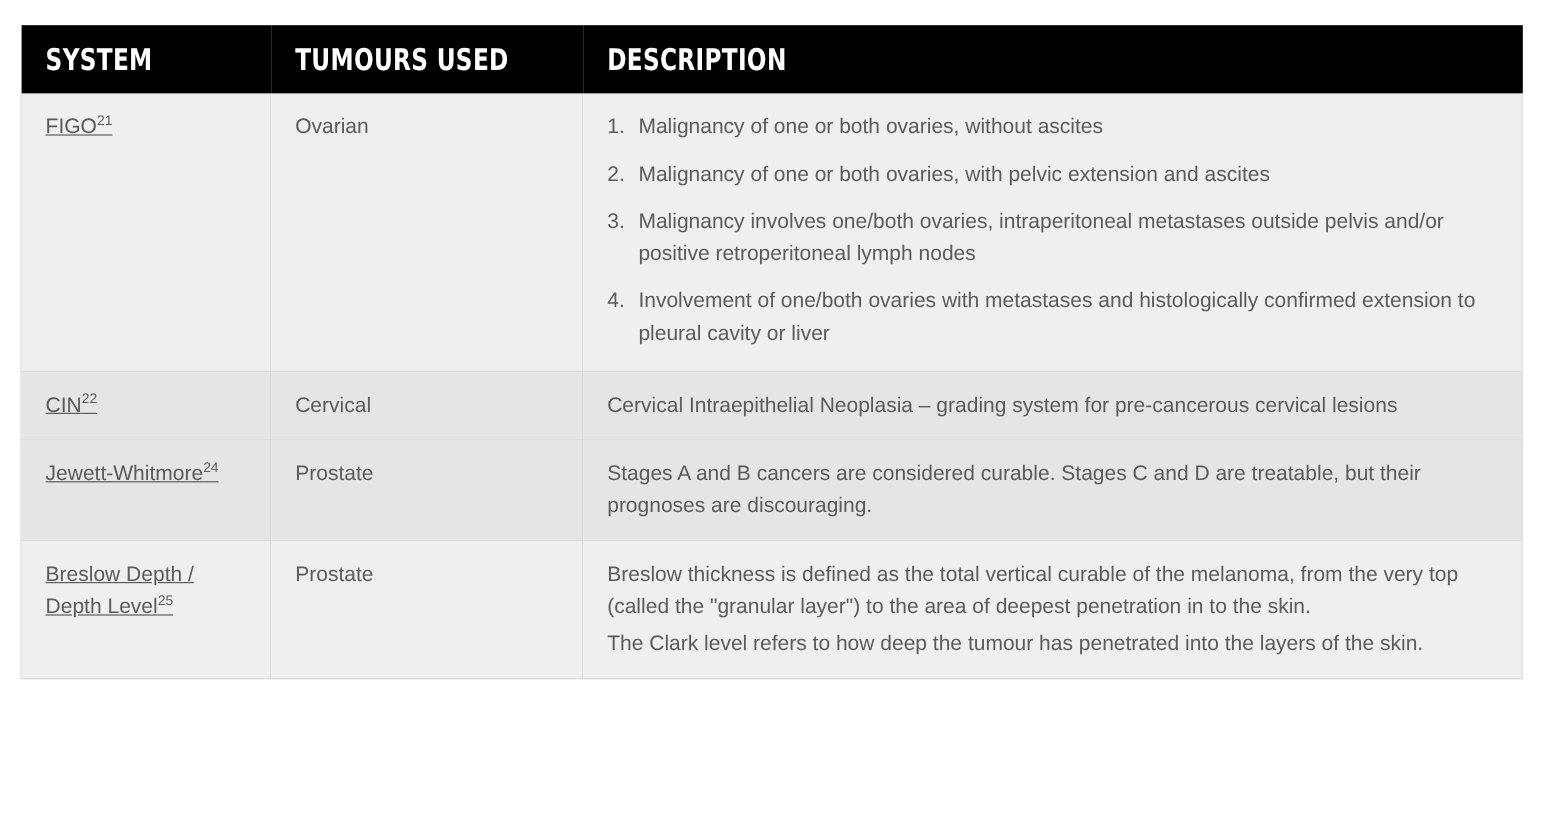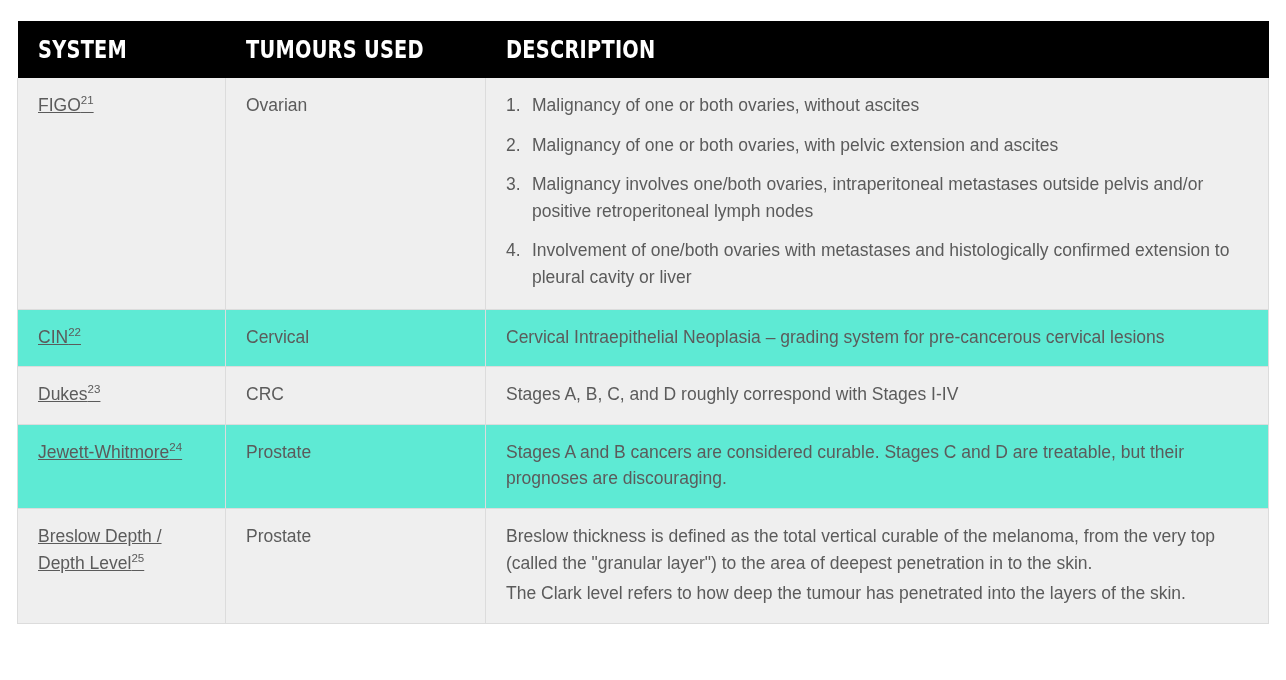--- a/index.html
+++ b/index.html
@@ -53,21 +53,21 @@
 
   
   table.staging-table tbody td {
     vertical-align: top;
     color: #5b5b5b;
     font-size: 17.5px;
     line-height: 1.52;
     padding: 14px 18px 16px 20px;
     border-right: 1px solid #dcdcdc;
     border-bottom: 1px solid #dcdcdc;
-    background: #5eead4;
+    background: #e5e5e5;
   }
   table.staging-table tbody td:last-child {
     border-right: 1px solid #dcdcdc;
   }
   table.staging-table tbody tr td:first-child {
     border-left: 1px solid #dcdcdc;
     text-decoration: underline;
   }
 
   tbody tr.shaded td {
@@ -170,29 +170,20 @@
       <tr>
         <td class="cell-pad-tall">
           <span>CIN</span><sup>22</sup>
         </td>
         <td class="cell-pad-tall">Cervical</td>
         <td class="cell-pad-tall">
           <p class="desc-para">Cervical Intraepithelial Neoplasia – grading system for pre-cancerous cervical lesions</p>
         </td>
       </tr>
 
-      <tr class="shaded">
-        <td>
-          <span>Dukes</span><sup>23</sup>
-        </td>
-        <td>CRC</td>
-        <td>
-          <p class="desc-para">Stages A, B, C, and D roughly correspond with Stages I-IV</p>
-        </td>
-      </tr>
 
       <tr>
         <td class="cell-pad-tall">
           <span>Jewett-Whitmore</span><sup>24</sup>
         </td>
         <td class="cell-pad-tall">Prostate</td>
         <td class="cell-pad-tall">
           <p class="desc-para">Stages A and B cancers are considered curable. Stages C and D are treatable, but their prognoses are discouraging.</p>
         </td>
       </tr>

